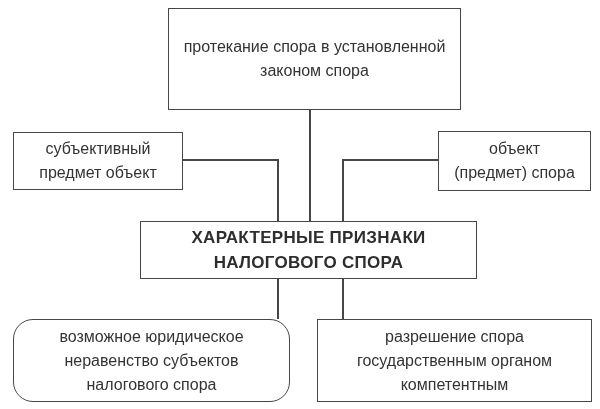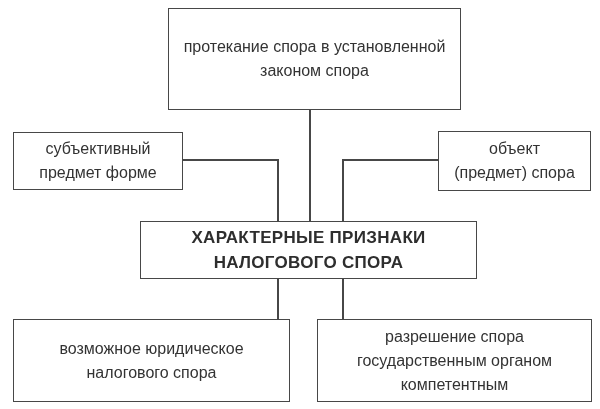--- a/index.html
+++ b/index.html
@@ -46,35 +46,36 @@
 
 <div class="canvas">
 
   <div class="box" style="left:141px;top:8px;width:293px;height:102px;margin-left:27px;">
     <div class="ln">протекание спора в установленной</div>
     <div class="ln">законом спора</div>
   </div>
 
   <div class="box" style="left:13px;top:132px;width:170px;height:58px;justify-content:center;">
     <div class="ln">субъективный</div>
-    <div class="ln">предмет форме</div>
+    <div class="ln">предмет объект</div>
   </div>
 
   <div class="box" style="left:438px;top:131px;width:153px;height:60px;">
     <div class="ln">объект</div>
     <div class="ln">(предмет) спора</div>
   </div>
 
   <div class="box center-node" style="left:140px;top:221px;width:337px;height:58px;">
     <div class="ln">ХАРАКТЕРНЫЕ ПРИЗНАКИ</div>
     <div class="ln">НАЛОГОВОГО СПОРА</div>
   </div>
 
-  <div class="box" style="left:13px;top:319px;width:277px;height:83px;">
+  <div class="box" style="left:13px;top:319px;width:277px;height:83px;border-radius:20px;">
     <div class="ln">возможное юридическое</div>
+    <div class="ln">неравенство субъектов</div>
     <div class="ln">налогового спора</div>
   </div>
 
   <div class="box" style="left:317px;top:319px;width:275px;height:83px;text-align:center;">
     <div class="ln">разрешение спора</div>
     <div class="ln">государственным органом</div>
     <div class="ln">компетентным</div>
   </div>
 
   <div class="conn v" style="left:309px;top:110px;height:111px;"></div>

